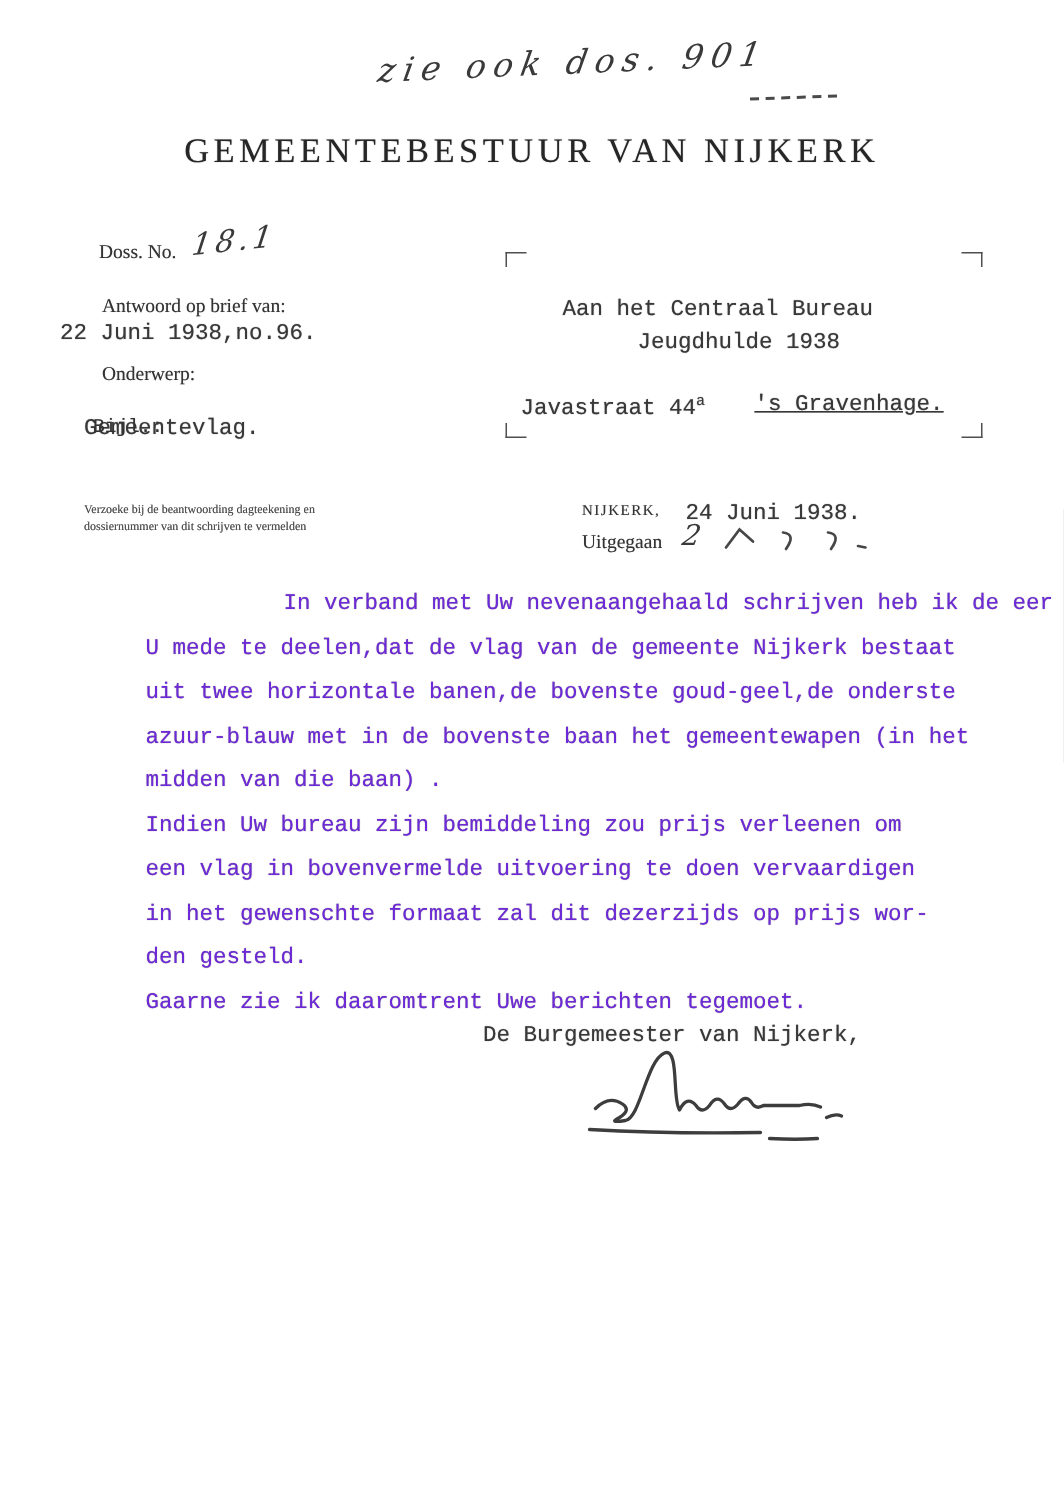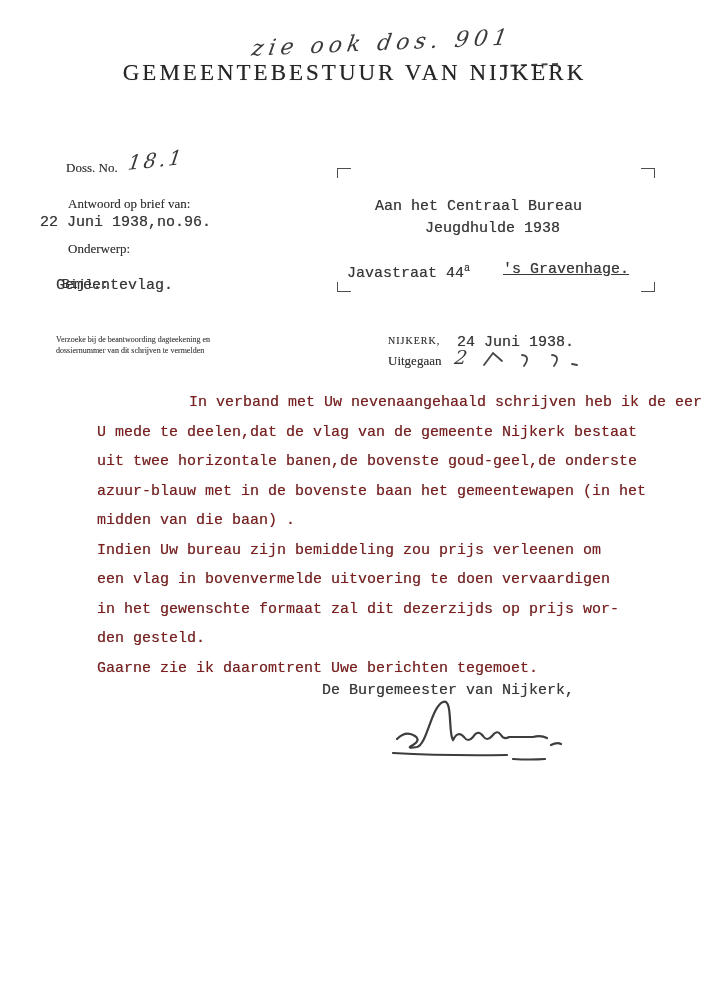--- a/index.html
+++ b/index.html
@@ -27,21 +27,21 @@
     white-space:nowrap;
   }
   .note-underline {
     left:500px; top:64px; width:58px; height:0;
     border-bottom:2px dashed #4a4a4a;
     transform:rotate(-2deg);
   }
 
   
   .header-title {
-    left:0; right:0; top:60px;
+    left:0; right:0; top:88px;
     text-align:center;
     font-size:23px; letter-spacing:3px;
     color:#262626;
     text-shadow:0 0 0.7px rgba(40,40,40,0.55);
   }
 
   .label {
     font-size:13px; color:#333;
     text-shadow:0 0 0.5px rgba(60,60,60,0.5);
     white-space:nowrap;
@@ -69,21 +69,21 @@
   .corner.br { right:0; bottom:0; border-right:1px solid #4f4f4f; border-bottom:1px solid #4f4f4f; }
 
   .underlined { text-decoration:underline; }
   sup { font-size:10px; }
 
   .body-text {
     left:97px; top:388px; width:566px;
   }
   .body-line {
     font-family:"Liberation Mono","DejaVu Sans Mono",monospace;
-    font-size:15px; line-height:29.5px; color:#7f1d1d;
+    font-size:15px; line-height:29.5px; color:#6d28d9;
     text-shadow:0 0 0.7px rgba(60,60,60,0.65);
     white-space:nowrap;
   }
   .body-line.indent { text-indent:92px; }
 
   svg { display:block; }
 </style>
 </head>
 <body>
 

